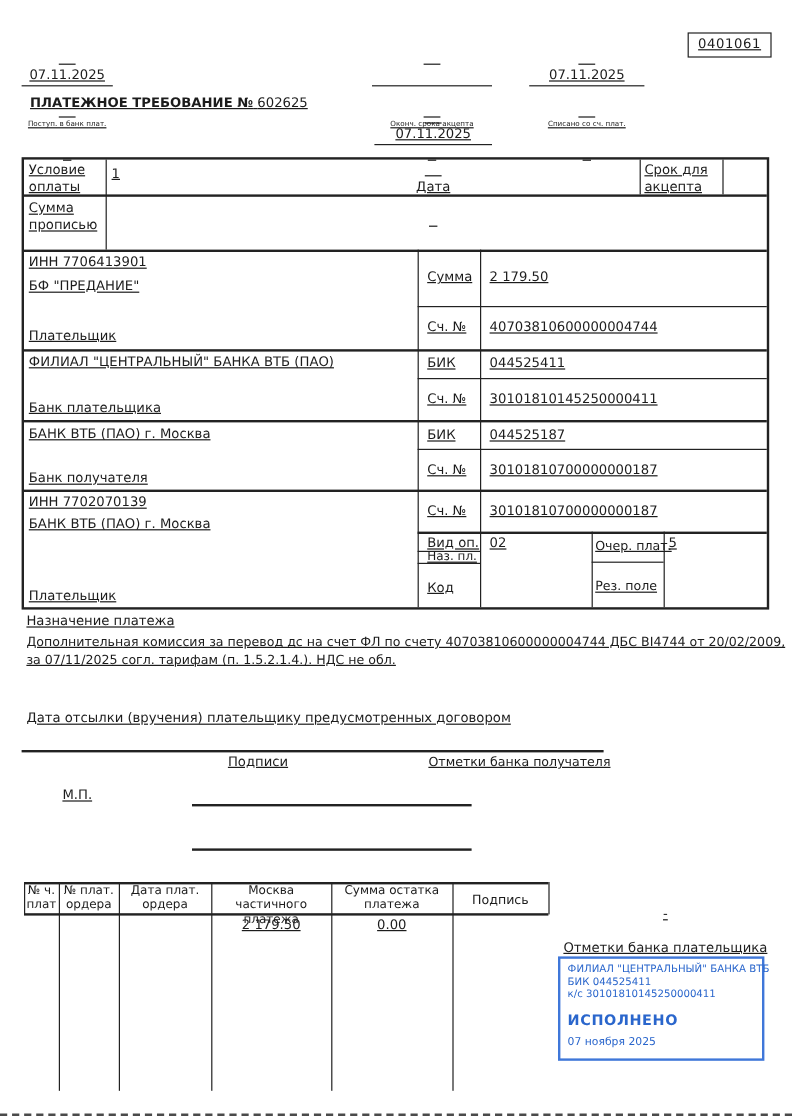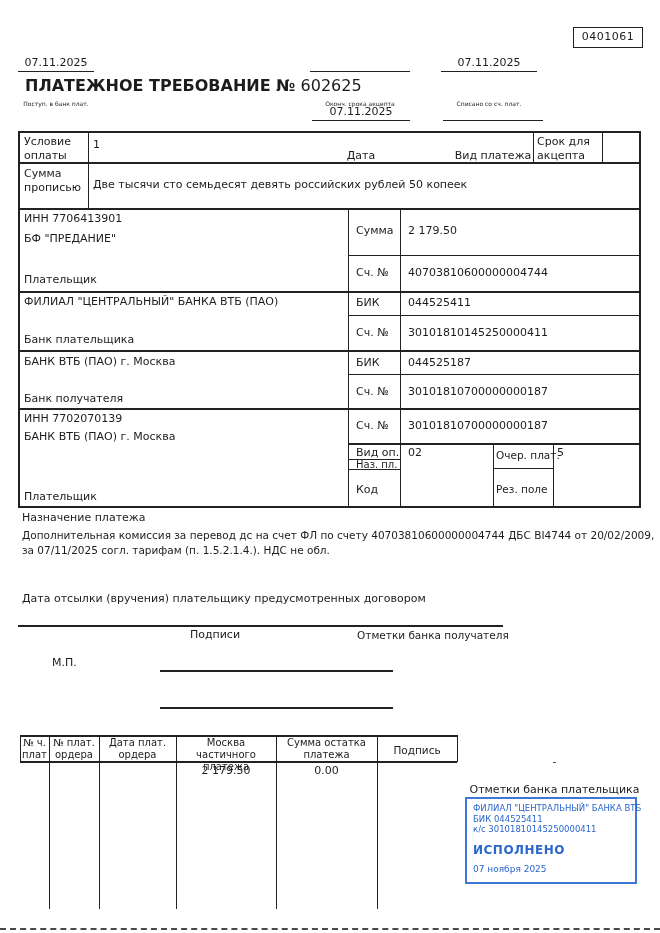--- a/index.html
+++ b/index.html
@@ -1,18 +1,18 @@
 <!DOCTYPE html>
 <html><head>
 <meta charset="utf-8">
 <style>
   html,body { margin:0; padding:0; background:#fff; }
   .page { position:relative; width:660px; height:933px; background:#ffffff;
           font-family:"DejaVu Sans", sans-serif; color:#1c1c1c; overflow:hidden; }
-  .t   { position:absolute; font-size:11px; line-height:14px; white-space:pre; }
+  .t   { position:absolute; font-size:11px; line-height:14px; white-space:pre;text-decoration:underline; }
   .pre { white-space:pre-line; }
   .ctr { text-align:center; }
   .b   { font-weight:bold; }
   .sm  { font-size:6px; line-height:8px; }
   .lh  { position:absolute; background:#222; height:1px; }
   .lv  { position:absolute; background:#222; width:1px; }
   .ul  { border-bottom:1.5px solid #222; }
   .tbl { position:absolute; box-sizing:border-box; border:2px solid #222; }
   .hdr { position:absolute; font-size:10px; line-height:12px; text-align:center; white-space:pre-line; }
   .stamp { position:absolute; box-sizing:border-box; border:2px solid #3f77d9; padding:4px 6px; }
@@ -32,28 +32,24 @@
   <div class="t ctr" style="left:310px;top:28px;width:100px">
     <div class="ul" style="height:15px"></div>
     <div class="sm">Оконч. срока акцепта</div>
   </div>
   <div class="t ctr" style="left:441px;top:28px;width:96px">
     <div class="ul" style="padding-bottom:1px">07.11.2025</div>
     <div class="sm">Списано со сч. плат.</div>
   </div>
   <div class="t ctr" style="left:573px;top:27px;width:68px;height:19px;border:1.5px solid #222;line-height:18px;letter-spacing:0.5px">0401061</div>
 
-  <div class="t" style="left:25px;top:79px;font-size:16px"><span class="b">ПЛАТЕЖНОЕ ТРЕБОВАНИЕ №</span><span> </span><span>602625</span></div>
+  <div class="t" style="left:25px;top:79px;font-size:11px"><span class="b">ПЛАТЕЖНОЕ ТРЕБОВАНИЕ №</span><span> </span><span>602625</span></div>
   <div class="t ctr" style="left:312px;top:77px;width:98px">
     <div class="ul" style="padding-bottom:1px">07.11.2025</div>
     <div>Дата</div>
-  </div>
-  <div class="t ctr" style="left:443px;top:77px;width:100px">
-    <div class="ul" style="height:15px"></div>
-    <div>Вид платежа</div>
   </div>
 
   <div class="tbl" style="left:18px;top:131px;width:623px;height:377px">
 
     <div class="lh" style="left:0;right:0;top:29px;height:2px"></div>
     <div class="lh" style="left:0;right:0;top:75px;height:2px"></div>
     <div class="lh" style="left:0;right:0;top:158px;height:1.5px"></div>
     <div class="lh" style="left:0;right:0;top:217px;height:1.5px"></div>
     <div class="lh" style="left:0;right:0;top:275px;height:1.5px"></div>
     <div class="lh" style="left:328px;right:0;top:122px"></div>
@@ -73,21 +69,20 @@
     <div class="lv" style="left:533px;top:310px;bottom:0"></div>
 
     <div class="t pre" style="left:4px;top:2px">Условие
 оплаты</div>
     <div class="t" style="left:73px;top:5px">1</div>
     <div class="t pre" style="left:517px;top:2px">Срок для
 акцепта</div>
 
     <div class="t pre" style="left:4px;top:34px">Сумма
 прописью</div>
-    <div class="t" style="left:73px;top:45px">Две тысячи сто семьдесят девять российских рублей 50 копеек</div>
 
     <div class="t" style="left:4px;top:79px">ИНН 7706413901</div>
     <div class="t" style="left:4px;top:99px">БФ "ПРЕДАНИЕ"</div>
     <div class="t" style="left:4px;top:140px">Плательщик</div>
     <div class="t" style="left:336px;top:91px">Сумма</div>
     <div class="t" style="left:388px;top:91px">2 179.50</div>
     <div class="t" style="left:336px;top:133px">Сч. №</div>
     <div class="t" style="left:388px;top:133px">40703810600000004744</div>
 
     <div class="t" style="left:4px;top:162px">ФИЛИАЛ "ЦЕНТРАЛЬНЫЙ" БАНКА ВТБ (ПАО)</div>

